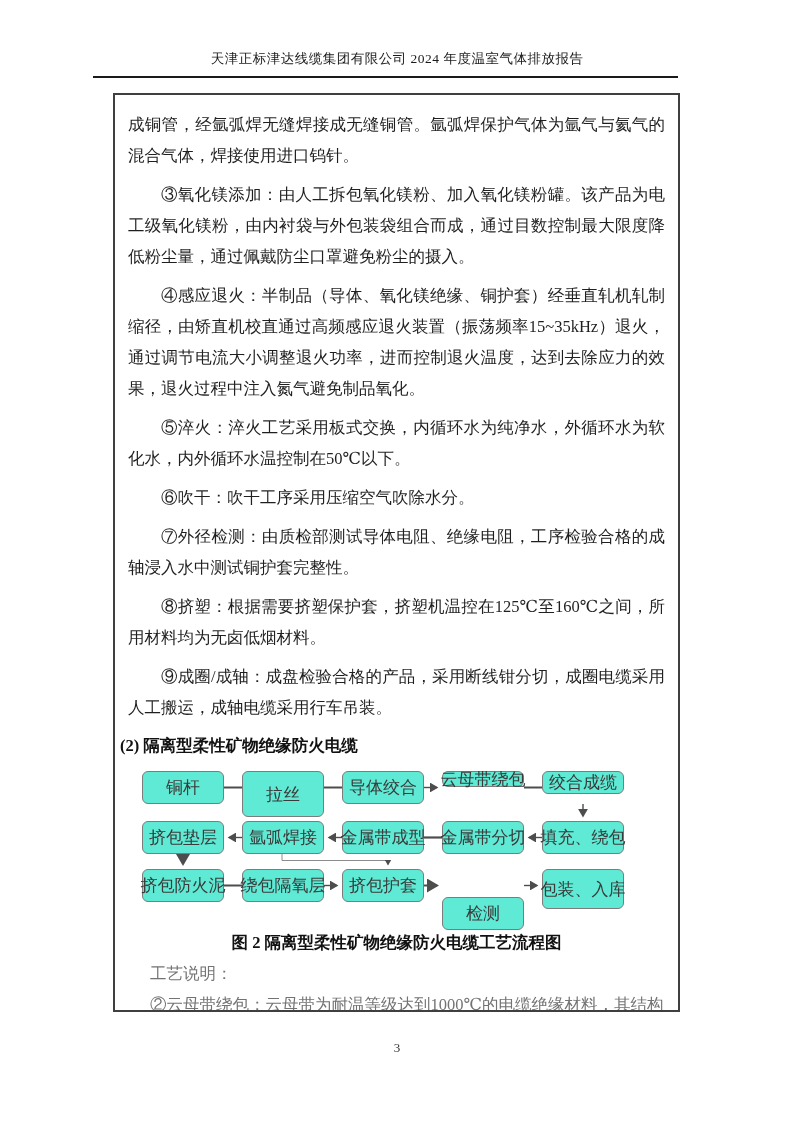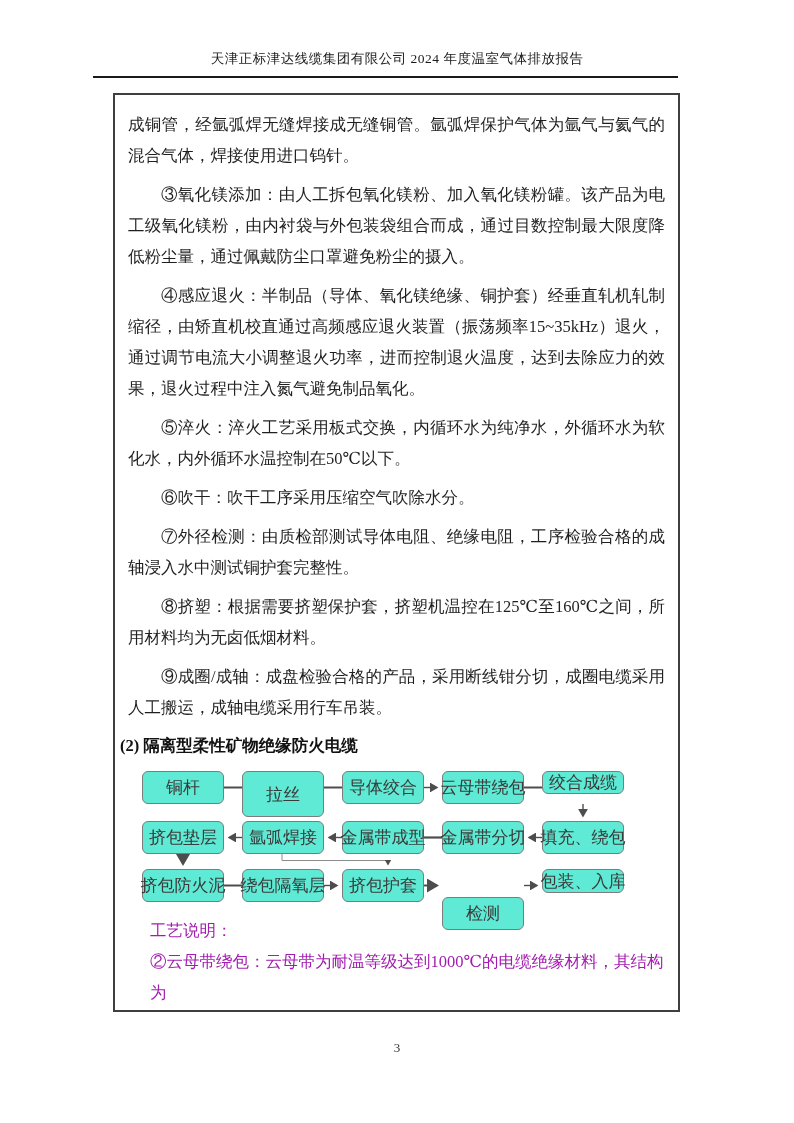--- a/index.html
+++ b/index.html
@@ -47,21 +47,21 @@
     font-size:17px;line-height:1;
     display:flex;align-items:center;justify-content:center;
     white-space:nowrap;
   }
   .figure-caption{
     margin-top:12px;text-align:center;
     font-size:16.5px;line-height:31px;font-weight:bold;color:#111;
   }
   .note-para{
     margin:0 0 0 30px;font-size:16.5px;line-height:31px;
-    text-align:left;color:#a21caf;
+    text-align:left;color:#737373;
   }
   .page-number{
     position:absolute;top:1040px;left:0;width:794px;
     text-align:center;font-size:13px;color:#333;
   }
 </style>
 </head>
 <body>
 
 <div class="page">
@@ -108,36 +108,37 @@
 
         <line x1="104" y1="118.5" x2="122" y2="118.5" stroke="#4d4d4d" stroke-width="2"></line>
         <line x1="204" y1="118.5" x2="217" y2="118.5" stroke="#4d4d4d" stroke-width="1.4" marker-end="url(#ah)"></line>
         <line x1="304" y1="118.5" x2="317" y2="118.5" stroke="#4d4d4d" stroke-width="2" marker-end="url(#ah)"></line>
         <line x1="404" y1="118.5" x2="417" y2="118.5" stroke="#4d4d4d" stroke-width="1.4" marker-end="url(#ah)"></line>
       </svg>
 
       <div class="flow-node" style="left:22px;top:4px;width:82px;height:33px;">铜杆</div>
       <div class="flow-node" style="left:122px;top:4px;width:82px;height:46px;">拉丝</div>
       <div class="flow-node" style="left:222px;top:4px;width:82px;height:33px;">导体绞合</div>
-      <div class="flow-node" style="left:322px;top:4px;width:82px;height:33px;">云母带绕包</div>
+      <div class="flow-node" style="left:322px;top:4px;width:82px;height:16px;">云母带绕包</div>
       <div class="flow-node" style="left:422px;top:4px;width:82px;height:23px;">绞合成缆</div>
 
       <div class="flow-node" style="left:22px;top:54px;width:82px;height:33px;">挤包垫层</div>
       <div class="flow-node" style="left:122px;top:54px;width:82px;height:33px;">氩弧焊接</div>
       <div class="flow-node" style="left:222px;top:54px;width:82px;height:33px;">金属带成型</div>
       <div class="flow-node" style="left:322px;top:54px;width:82px;height:33px;">金属带分切</div>
       <div class="flow-node" style="left:422px;top:54px;width:82px;height:33px;">填充、绕包</div>
 
       <div class="flow-node" style="left:22px;top:102px;width:82px;height:33px;">挤包防火泥</div>
       <div class="flow-node" style="left:122px;top:102px;width:82px;height:33px;">绕包隔氧层</div>
       <div class="flow-node" style="left:222px;top:102px;width:82px;height:33px;">挤包护套</div>
       <div class="flow-node" style="left:322px;top:102px;width:82px;height:33px;margin-top:28px;">检测</div>
-      <div class="flow-node" style="left:422px;top:102px;width:82px;height:24px;">包装、入库</div>
+      <div class="flow-node" style="left:422px;top:102px;width:82px;height:40px;">包装、入库</div>
     </div>
 
+    <div class="figure-caption">图 2 隔离型柔性矿物绝缘防火电缆工艺流程图</div>
 
     <p class="note-para">工艺说明：</p>
     <p class="note-para">②云母带绕包：云母带为耐温等级达到1000℃的电缆绝缘材料，其结构为</p>
 
   </div>
 
   <div class="page-number">3</div>
 
 </div>
 

